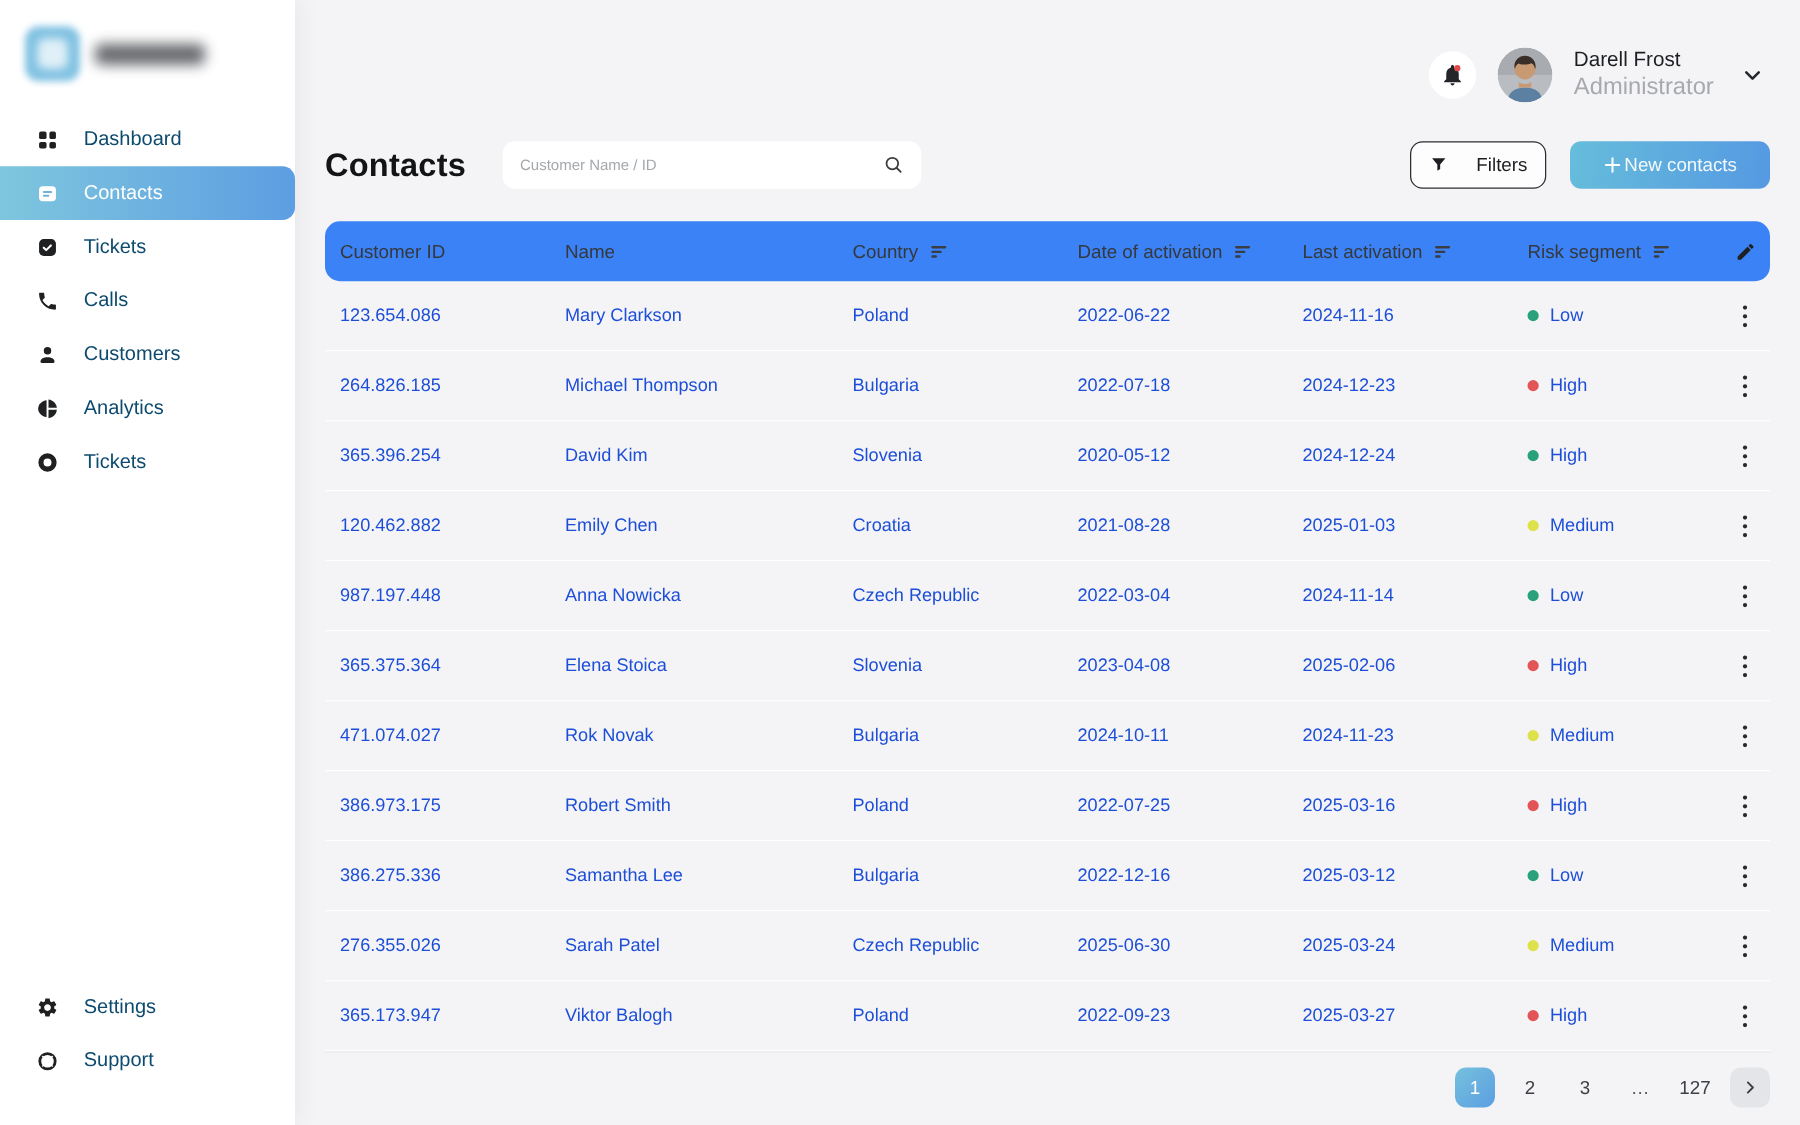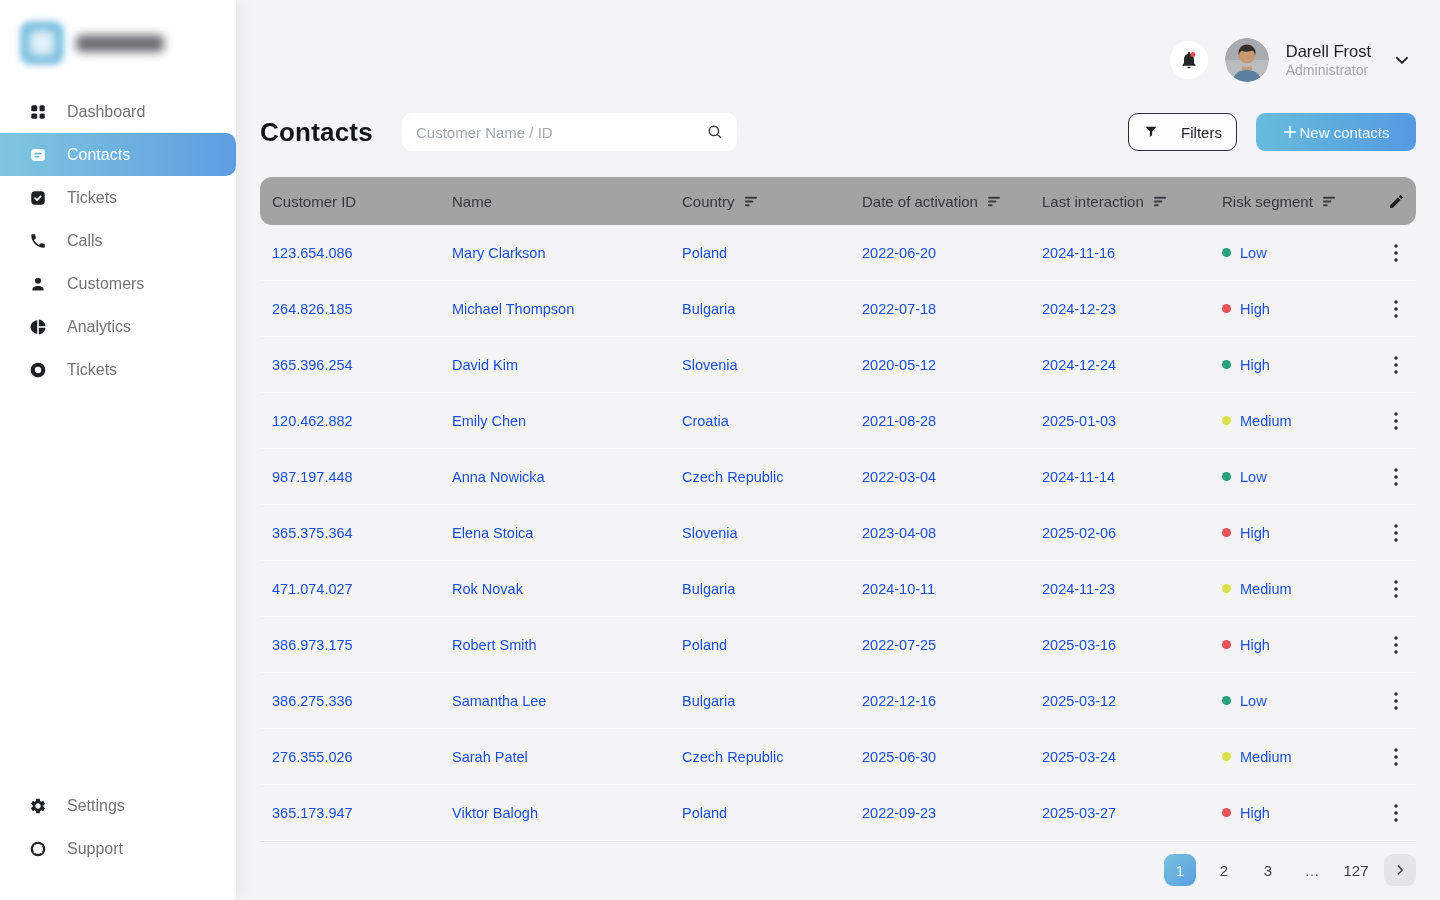--- a/index.html
+++ b/index.html
@@ -18,71 +18,71 @@
     position:relative; z-index:2; flex-shrink:0;
     padding-top:18px;
   }
   .logo-row { display:flex; align-items:center; gap:12px; padding-left:20px; height:50px; }
   .logo-mark { width:44px; height:44px; border-radius:11px; background:#82c2e2; filter:blur(3px); position:relative; }
   .logo-mark .inner { position:absolute; left:10px; top:10px; width:24px; height:24px; border-radius:6px; background:rgba(255,255,255,.75); filter:blur(2px); }
   .logo-text { width:88px; height:17px; border-radius:5px; background:#43464b; opacity:.8; filter:blur(5px); }
   .nav { margin-top:22px; display:flex; flex-direction:column; }
   .nav-item {
     height:43px; display:flex; align-items:center; gap:20px;
-    padding-left:28px; cursor:pointer; font-size:16px; font-weight:500; color:#737373;
+    padding-left:28px; cursor:pointer; font-size:16px; font-weight:500; color:#0c4a6e;
   }
   .nav-item .nav-icon { width:19px; height:19px; display:flex; align-items:center; justify-content:center; }
   .nav-item svg { display:block; }
   .nav-item.active {
     background:linear-gradient(90deg,#7ec6de 0%,#5c9ee2 100%);
     color:#ffffff; border-radius:0 10px 10px 0; width:236px;
   }
   .nav-footer { margin-top:auto; padding-bottom:30px; display:flex; flex-direction:column; }
   
   .main { flex:1; display:flex; flex-direction:column; padding:16px 24px; }
   .top-header { margin-top:22px; height:44px; display:flex; align-items:center; justify-content:flex-end; gap:17px; }
   .bell-btn {
     width:38px; height:38px; border-radius:50%; background:#ffffff; border:none; cursor:pointer;
     display:flex; align-items:center; justify-content:center; position:relative;
   }
   .avatar { width:44px; height:44px; border-radius:50%; overflow:hidden; flex-shrink:0; }
   .user-text { display:flex; flex-direction:column; line-height:1.25; }
   .user-name { font-size:16.5px; font-weight:500; color:#1c1e21; }
-  .user-role { font-size:14px; color:#a6a9ad; }
+  .user-role { font-size:19px; color:#a6a9ad; }
   .chev-btn { background:none; border:none; cursor:pointer; padding:4px; display:flex; }
   
   .toolbar { margin-top:31px; height:38px; display:flex; align-items:center; }
   .page-title { width:142px; font-size:26px; font-weight:700; letter-spacing:.2px; color:#131416; }
   .search-box {
     width:335px; height:38px; background:#ffffff; border-radius:10px;
     display:flex; align-items:center; padding:0 13px 0 14px;
   }
   .search-box input {
-    flex:1; border:none; outline:none; font-size:15px; color:#6d28d9; background:transparent;
+    flex:1; border:none; outline:none; font-size:12px; color:#6d28d9; background:transparent;
     font-family:"Liberation Sans","DejaVu Sans",sans-serif;
   }
   .search-box input::placeholder { color:#a3a8ad; }
   .toolbar .spacer { flex:1; }
   .filters-btn {
     width:109px; height:38px; border-radius:10px; background:#fdfdfe; border:1.5px solid #2c2e31;
     display:flex; align-items:center; justify-content:center; gap:22px;
     font-size:15px; font-weight:500; color:#1c1e21; cursor:pointer;
     font-family:"Liberation Sans","DejaVu Sans",sans-serif;
   }
   .new-contacts-btn {
     width:160px; height:38px; margin-left:19px; border:none; border-radius:9px;
     background:linear-gradient(100deg,#66bddb 0%,#5599e2 100%);
     display:flex; align-items:center; justify-content:center; gap:1px;
     font-size:15px; color:rgba(255,255,255,.93); cursor:pointer;
     font-family:"Liberation Sans","DejaVu Sans",sans-serif;
   }
   
   .table { margin-top:26px; }
   .thead {
-    height:48px; background:#a3a3a3; border-radius:12px;
+    height:48px; background:#3b82f6; border-radius:12px;
     display:grid; grid-template-columns:180px 230px 180px 180px 180px 154px 1fr;
     align-items:center; padding:0 0 0 12px;
     font-size:15px; color:#35383c;
   }
   .th { display:flex; align-items:center; gap:9px; }
   .th-edit { display:flex; justify-content:center; }
   .trow {
     height:56px; display:grid; grid-template-columns:180px 230px 180px 180px 180px 154px 1fr;
     align-items:center; padding-left:12px;
     font-size:14.5px; color:#1d4ed8;
@@ -312,21 +312,21 @@
         <span>Date of activation</span>
         <span class="icon">
             <svg width="15" height="13" viewBox="0 0 16 14" fill="#3a3d41">
               <rect x="1" y="2" width="13" height="2" rx="1"></rect>
               <rect x="1" y="6" width="9" height="2" rx="1"></rect>
               <rect x="1" y="10" width="5" height="2" rx="1"></rect>
             </svg>
           </span>
       </div>
       <div class="th">
-        <span>Last interaction</span>
+        <span>Last activation</span>
         <span class="icon">
             <svg width="15" height="13" viewBox="0 0 16 14" fill="#3a3d41">
               <rect x="1" y="2" width="13" height="2" rx="1"></rect>
               <rect x="1" y="6" width="9" height="2" rx="1"></rect>
               <rect x="1" y="10" width="5" height="2" rx="1"></rect>
             </svg>
           </span>
       </div>
       <div class="th">
         <span>Risk segment</span>
@@ -346,21 +346,21 @@
         </span>
       </div>
     </div>
 
     <div class="table-body">
 
         <div class="trow">
           <div class="cell">123.654.086</div>
           <div class="cell">Mary Clarkson</div>
           <div class="cell">Poland</div>
-          <div class="cell">2022-06-20</div>
+          <div class="cell">2022-06-22</div>
           <div class="cell">2024-11-16</div>
           <div class="cell risk-cell">
             <span class="dot dot-green"></span>
             <span>Low</span>
           </div>
           <div class="kebab-cell">
             <button class="kebab">
               <span class="icon">
                 <svg width="4" height="18" viewBox="0 0 4 18" fill="#26282b">
                   <circle cx="2" cy="2" r="1.7"></circle>

